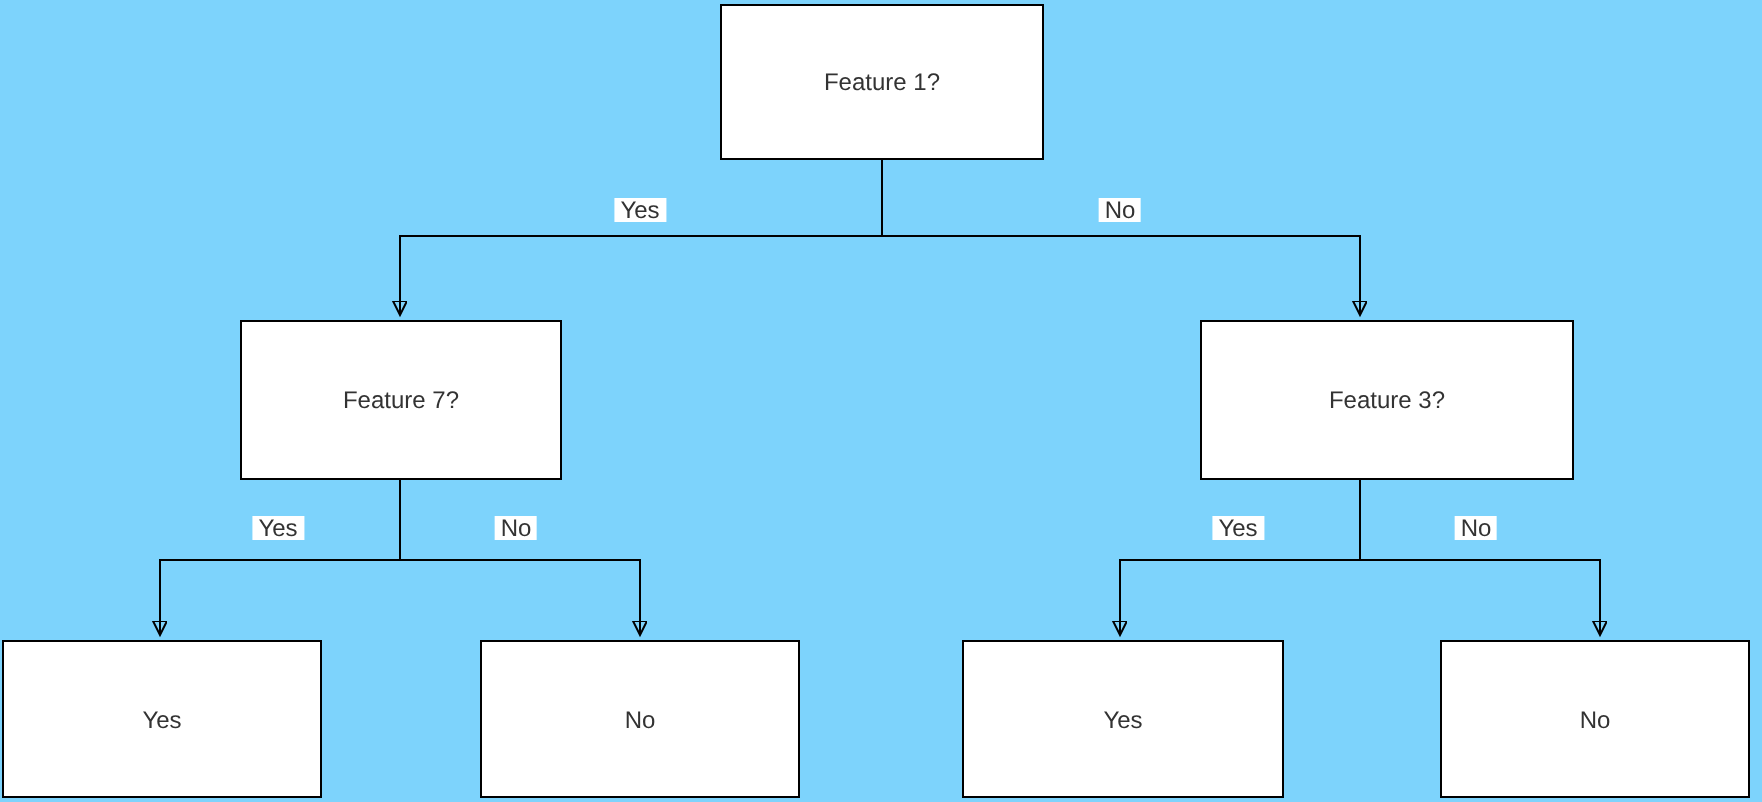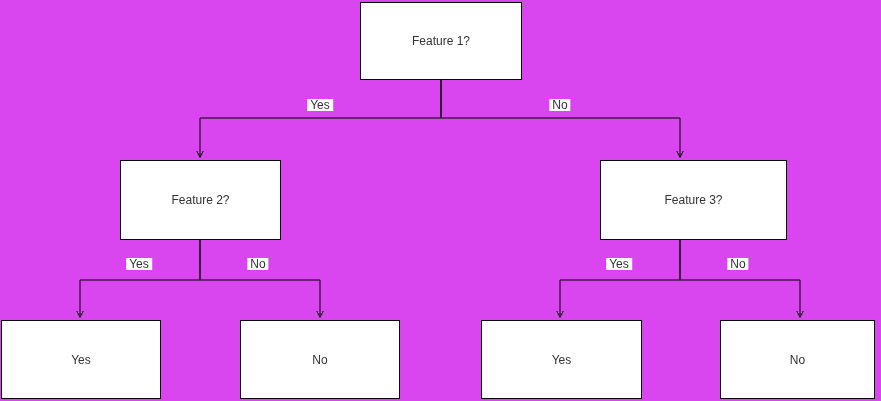--- a/index.html
+++ b/index.html
@@ -1,20 +1,20 @@
 <!DOCTYPE html>
 <html><head>
 <meta charset="utf-8">
 <style>
   html, body { margin: 0; padding: 0; background: #ffffff; }
   .canvas {
     position: relative;
     width: 881px;
     height: 401px;
-    background: #d946ef;
+    background: #7dd3fc;
     font-family: "Liberation Sans", sans-serif;
     font-size: 12px;
     color: #333333;
     overflow: hidden;
   }
   .connectors {
     position: absolute;
     left: 0; top: 0;
     width: 881px; height: 401px;
   }
@@ -59,21 +59,21 @@
     <path d="M200 240 L200 280 L320 280 L320 317" marker-end="url(#arrowhead)"></path>
     <path d="M680 240 L680 280 L560 280 L560 317" marker-end="url(#arrowhead)"></path>
     <path d="M680 240 L680 280 L800 280 L800 317" marker-end="url(#arrowhead)"></path>
   </svg>
 
   <div class="node" style="left:360px; top:2px; width:162px; height:78px;">
     <span>Feature 1?</span>
   </div>
 
   <div class="node" style="left:120px; top:160px; width:161px; height:80px;">
-    <span>Feature 2?</span>
+    <span>Feature 7?</span>
   </div>
 
   <div class="node" style="left:600px; top:160px; width:187px; height:80px;">
     <span>Feature 3?</span>
   </div>
 
   <div class="node" style="left:1px; top:320px; width:160px; height:79px;">
     <span>Yes</span>
   </div>
 

